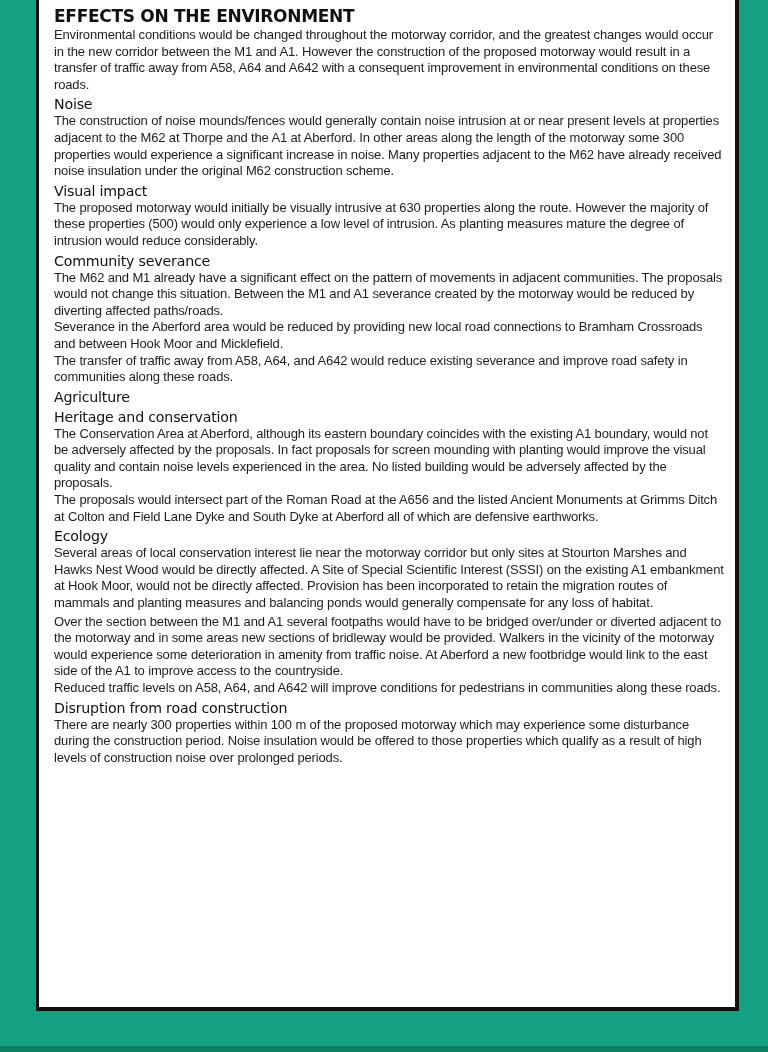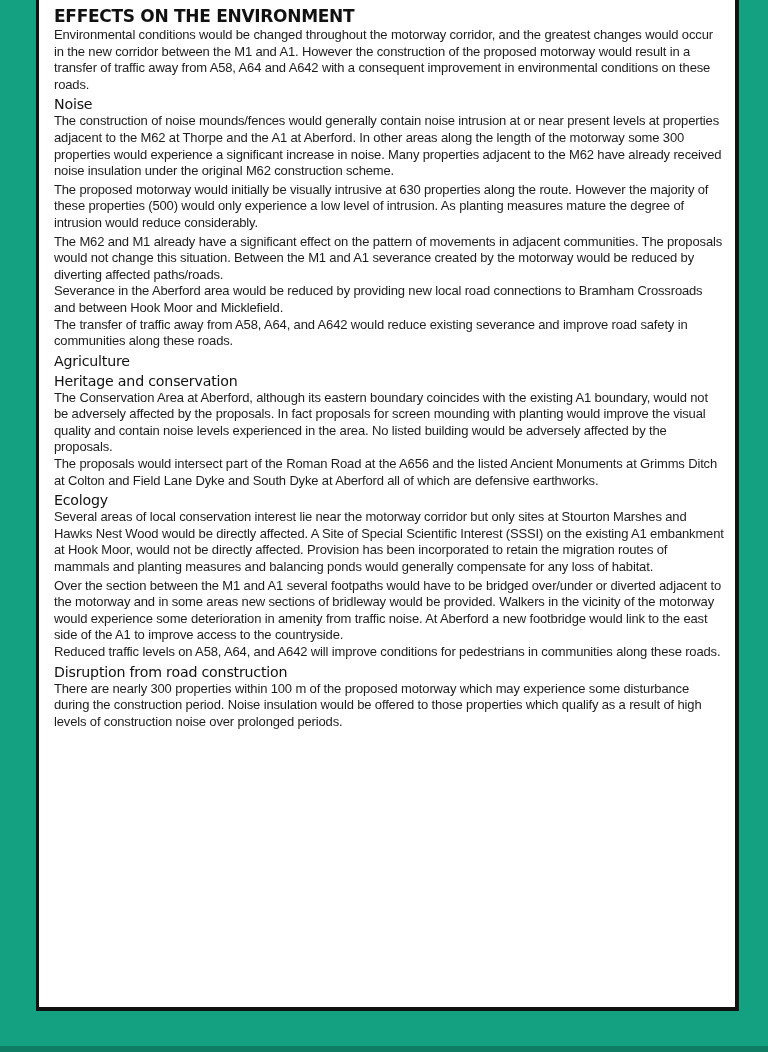--- a/index.html
+++ b/index.html
@@ -53,24 +53,26 @@
   <div class="content">
     <h1 class="main-title">EFFECTS ON THE ENVIRONMENT</h1>
     <p class="para">Environmental conditions would be changed throughout the motorway corridor, and the greatest changes would occur in the new corridor between the M1 and A1. However the construction of the proposed motorway would result in a transfer of traffic away from A58, A64 and A642 with a consequent improvement in environmental conditions on these roads.</p>
 
     <div class="section">
       <h2 class="section-heading">Noise</h2>
       <p class="para">The construction of noise mounds/fences would generally contain noise intrusion at or near present levels at properties adjacent to the M62 at Thorpe and the A1 at Aberford. In other areas along the length of the motorway some 300 properties would experience a significant increase in noise. Many properties adjacent to the M62 have already received noise insulation under the original M62 construction scheme.</p>
     </div>
 
     <div class="section">
+      <h2 class="section-heading">Visual impact</h2>
       <p class="para">The proposed motorway would initially be visually intrusive at 630 properties along the route. However the majority of these properties (500) would only experience a low level of intrusion. As planting measures mature the degree of intrusion would reduce considerably.</p>
     </div>
 
     <div class="section">
+      <h2 class="section-heading">Community severance</h2>
       <p class="para">The M62 and M1 already have a significant effect on the pattern of movements in adjacent communities. The proposals would not change this situation. Between the M1 and A1 severance created by the motorway would be reduced by diverting affected paths/roads.</p>
       <p class="para">Severance in the Aberford area would be reduced by providing new local road connections to Bramham Crossroads and between Hook Moor and Micklefield.</p>
       <p class="para">The transfer of traffic away from A58, A64, and A642 would reduce existing severance and improve road safety in communities along these roads.</p>
     </div>
 
     <div class="section">
       <h2 class="section-heading">Agriculture</h2>
     </div>
 
     <div class="section">

